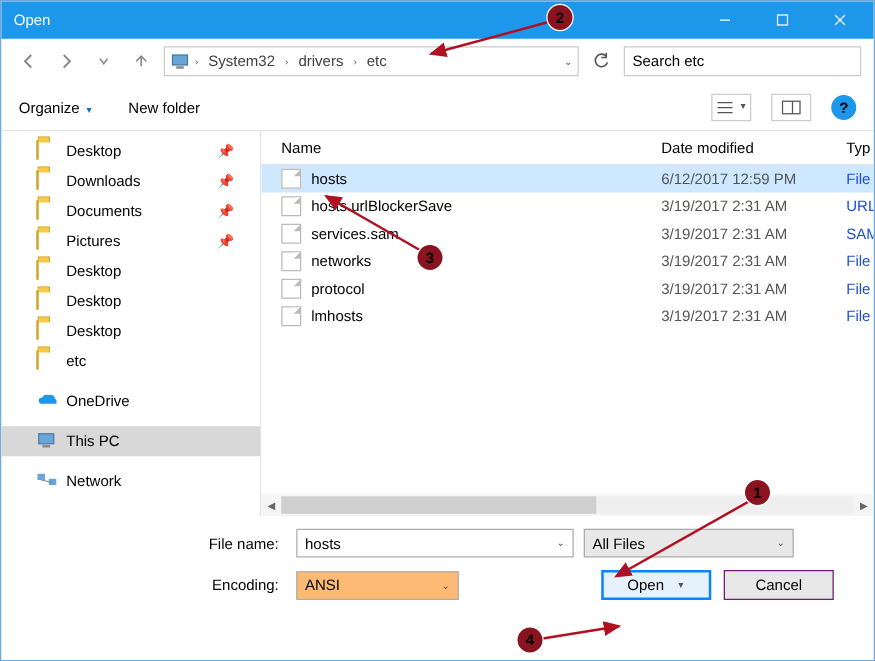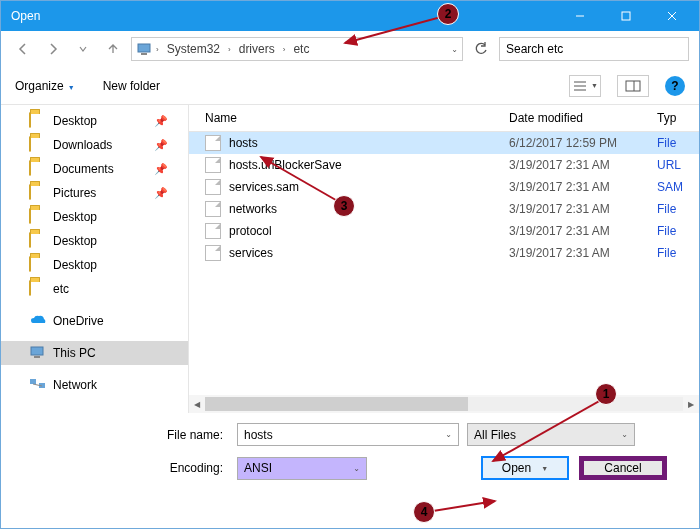--- a/index.html
+++ b/index.html
@@ -18,21 +18,21 @@
 .crumb-sep{color:#555;font-size:8px;padding:0 2px}
 .refresh{width:24px;height:24px;display:flex;align-items:center;justify-content:center}
 .searchbox{width:190px;height:24px;border:1px solid #ccc;display:flex;align-items:center;padding:0 6px;color:#888;background:#fff}
 .toolbar{height:38px;border-bottom:1px solid #e5e5e5;display:flex;align-items:center;padding:0 14px;gap:28px}
 .toolbar .org{color:#1a6fc9}
 .toolbar .dd{font-size:7px;margin-left:4px;color:#1a6fc9}
 .toolbar .right{margin-left:auto;display:flex;align-items:center;gap:16px}
 .view-btn{width:32px;height:22px;border:1px solid #ccc;display:flex;align-items:center;justify-content:center}
 .help{width:20px;height:20px;border-radius:50%;background:#1c97ea;color:#fff;display:flex;align-items:center;justify-content:center;font-weight:bold;font-size:13px}
 .body{display:flex;height:308px}
-.sidebar{width:188px;border-right:1px solid #e5e5e5;overflow:hidden;padding-top:4px}
+.sidebar{width:208px;border-right:1px solid #e5e5e5;overflow:hidden;padding-top:4px}
 .side-item{display:flex;align-items:center;padding:3px 6px 3px 28px;gap:6px;height:24px;position:relative}
 .side-item.sel{background:#d8d8d8}
 .side-item .ico{width:18px;height:16px;flex:none}
 .side-item .pin{position:absolute;right:20px;color:#666;font-size:11px}
 .pane{flex:1;display:flex;flex-direction:column;overflow:hidden}
 .cols{display:flex;padding:6px 8px 6px 16px;border-bottom:1px solid #e5e5e5;color:#444}
 .col-name{flex:0 0 304px}
 .col-date{flex:0 0 148px}
 .col-type{flex:0 0 40px}
 .filelist{flex:1;overflow:hidden}
@@ -47,22 +47,22 @@
 .hscroll-wrap .arrow{width:16px;height:16px;display:flex;align-items:center;justify-content:center;color:#666;font-size:8px}
 .hscroll-wrap .track{flex:1;height:14px;background:#efefef;position:relative}
 .hscroll-wrap .thumb{position:absolute;left:0;top:0;height:14px;width:55%;background:#cfcfcf}
 .bottom{padding:10px 16px 12px 28px}
 .form-row{display:flex;align-items:center;margin-bottom:10px;gap:8px}
 .form-row .lbl{width:200px;text-align:right;padding-right:6px}
 .combo{height:23px;border:1px solid #adadad;background:#fff;display:flex;align-items:center;padding:0 6px;position:relative}
 .combo .dd-ic{position:absolute;right:6px;font-size:8px;color:#555}
 .fname-combo{width:222px}
 .filter-combo{width:168px;background:#e8e8e8}
-.enc-combo{width:130px;background:#c4b5fd}
-.btn{width:88px;height:24px;border:5px solid #701a75;background:#e8e8e8;display:flex;align-items:center;justify-content:center}
+.enc-combo{width:130px;background:#fdba74}
+.btn{width:88px;height:24px;border:1px solid #701a75;background:#e8e8e8;display:flex;align-items:center;justify-content:center}
 .btn.primary{border:2px solid #0a84ff;background:#e5f1fb}
 .btns{display:flex;gap:10px;margin-left:14px}
 
 .callout{position:absolute;width:22px;height:22px;border-radius:50%;background:#8a1320;color:#fff;display:flex;align-items:center;justify-content:center;font-weight:bold;font-size:12px;z-index:50;border:1px solid #fff}
 .arrow-svg{position:absolute;z-index:40;pointer-events:none}
 
 .folder{width:18px;height:14px;background:linear-gradient(#ffe9a8,#f7c94b);border:1px solid #d2a52a;border-radius:1px;position:relative}
 .folder::before{content:"";position:absolute;top:-4px;left:0;width:8px;height:4px;background:#f7c94b;border:1px solid #d2a52a;border-bottom:none;border-radius:1px 1px 0 0}
 </style>
 </head>
@@ -255,21 +255,21 @@
           <span class="ftype">File</span>
         </div>
       <div class="row">
           <span class="fico"></span>
           <span class="fname">protocol</span>
           <span class="fdate">3/19/2017 2:31 AM</span>
           <span class="ftype">File</span>
         </div>
       <div class="row">
           <span class="fico"></span>
-          <span class="fname">services</span>
+          <span class="fname">lmhosts</span>
           <span class="fdate">3/19/2017 2:31 AM</span>
           <span class="ftype">File</span>
         </div>
     </div>
     <div class="hscroll-wrap">
       <span class="arrow">◀</span>
       <div class="track">
           <div class="thumb"></div>
         </div>
       <span class="arrow">▶</span>

